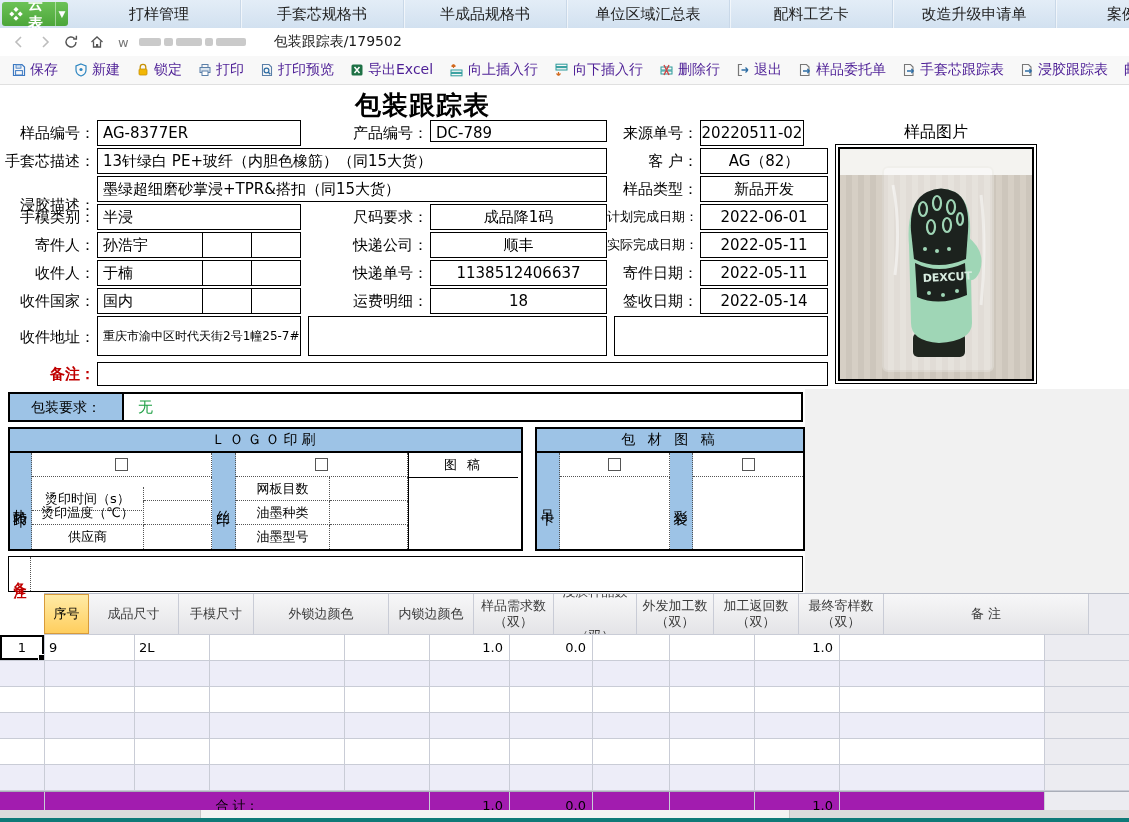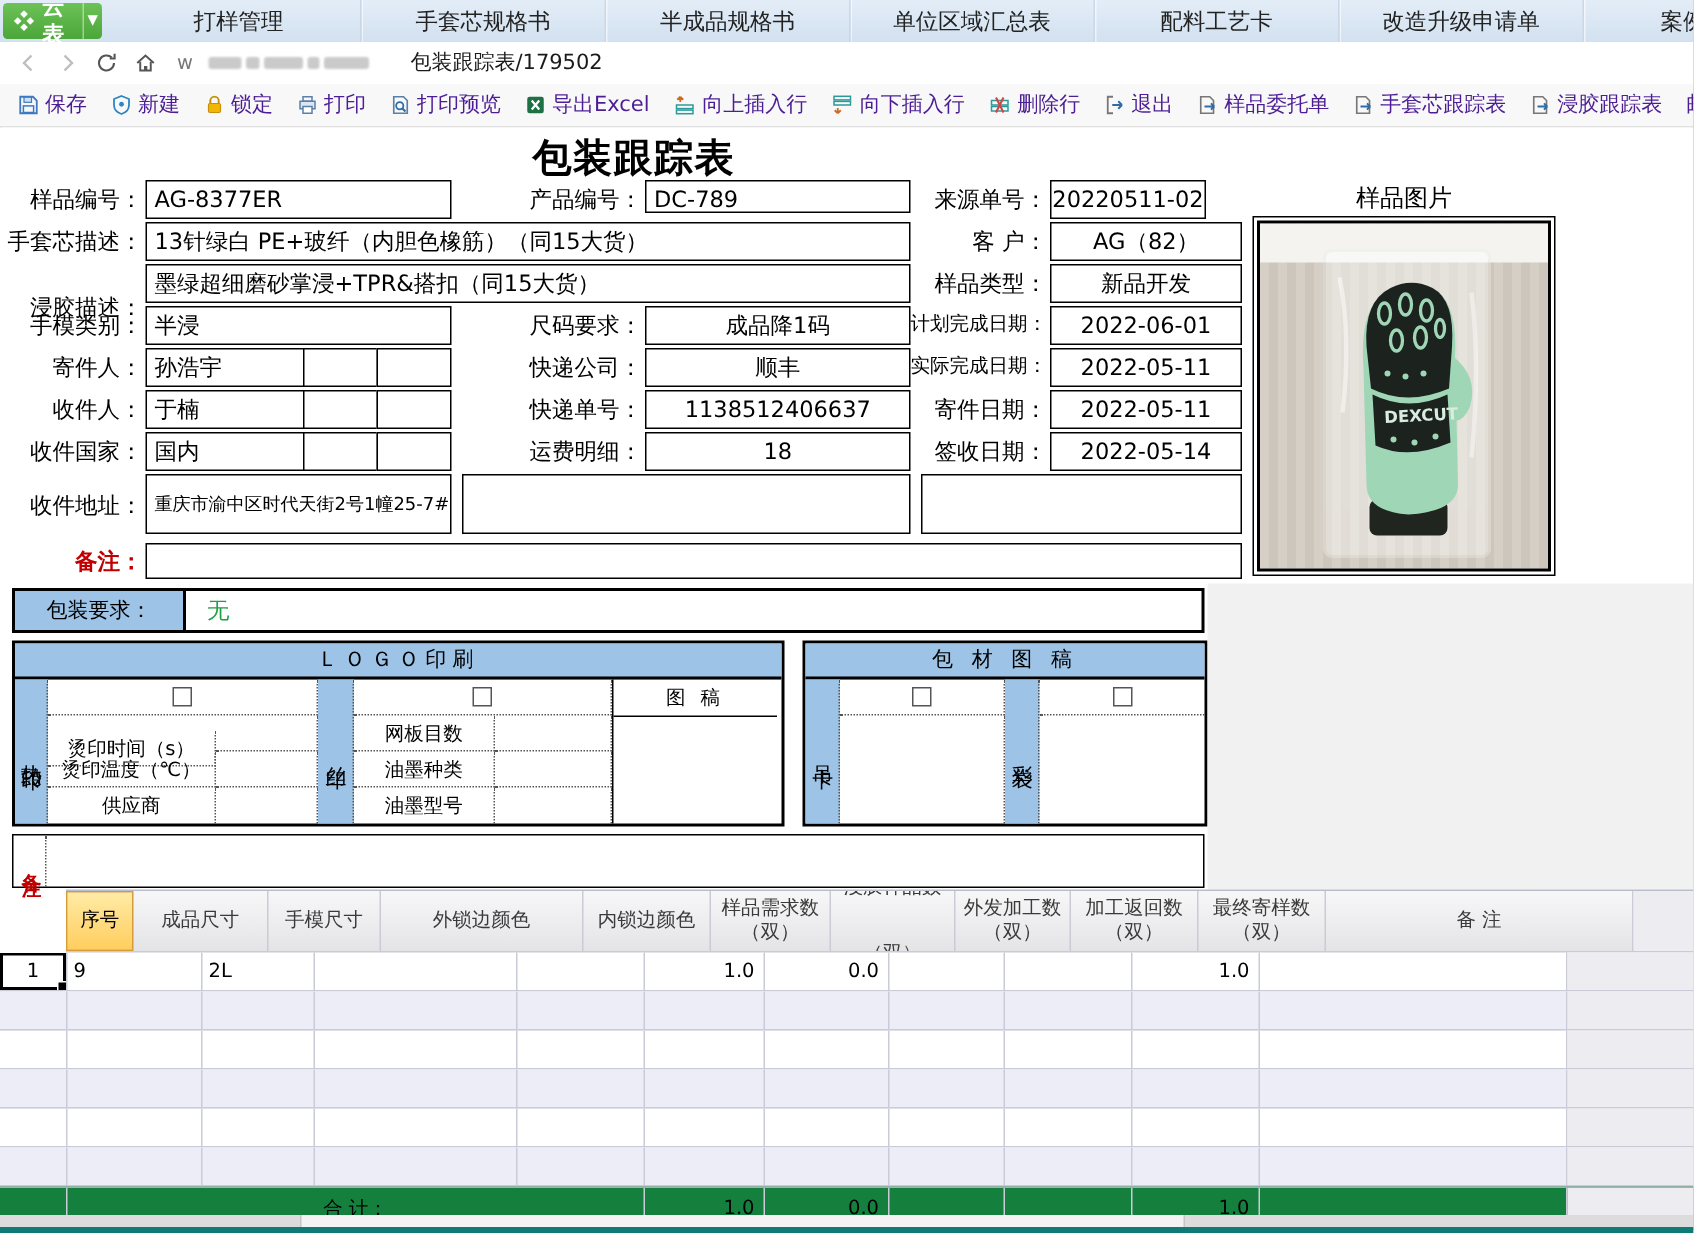--- a/index.html
+++ b/index.html
@@ -70,21 +70,21 @@
   #grid{left:0;top:593px;width:1129px;}
   .grow{display:flex;border-bottom:1px solid #c9ccd6;}
   .gcell{box-sizing:border-box;border-right:1px solid #c9ccd6;font-size:13px;overflow:hidden;white-space:nowrap;
          display:flex;align-items:center;}
   .ghead{background:linear-gradient(#f7f7f8,#e4e4e7);border-top:1px solid #b9bdc9;margin-left:44px;}
   .ghead .gcell{flex-direction:column;justify-content:center;color:#3a3a3a;text-align:center;line-height:16px;}
   .ghead .seqh{background:linear-gradient(#ffeba6,#ffce5e);border:1px solid #d89b3a;color:#000;}
   .alt{background:#ededf8;}
   .gcell.sel{box-shadow:inset 0 0 0 2px #000;position:relative;}
   .gcell.sel::after{content:"";position:absolute;right:0;bottom:0;width:5px;height:5px;background:#000;border-top:1px solid #fff;border-left:1px solid #fff;}
-  #gtotal{background:#15803d;border-top:1px solid #a9adb8;border-bottom:1px solid #6d28d9;}
+  #gtotal{background:#a21caf;border-top:1px solid #a9adb8;border-bottom:1px solid #6d28d9;}
   .num{justify-content:flex-end;padding-right:6px;}
   .txt{padding-left:4px;}
   .ctr{justify-content:center;}
   #grid-filler{flex:1;background:#ececf1;border-right:none;}
 
   #gray-zone{left:805px;top:389px;width:324px;height:204px;background:#f1f1f1;}
   #hscroll{left:0;top:810px;width:1129px;height:8px;background:#dcdcdc;}
   #hthumb{position:absolute;left:200px;top:0;width:590px;height:8px;background:#f3f3f3;border-left:1px solid #c6c6c6;border-right:1px solid #c6c6c6;box-sizing:border-box;}
   #bottombar{left:0;top:818px;width:1129px;height:4px;background:#0f7a78;}
 </style>

